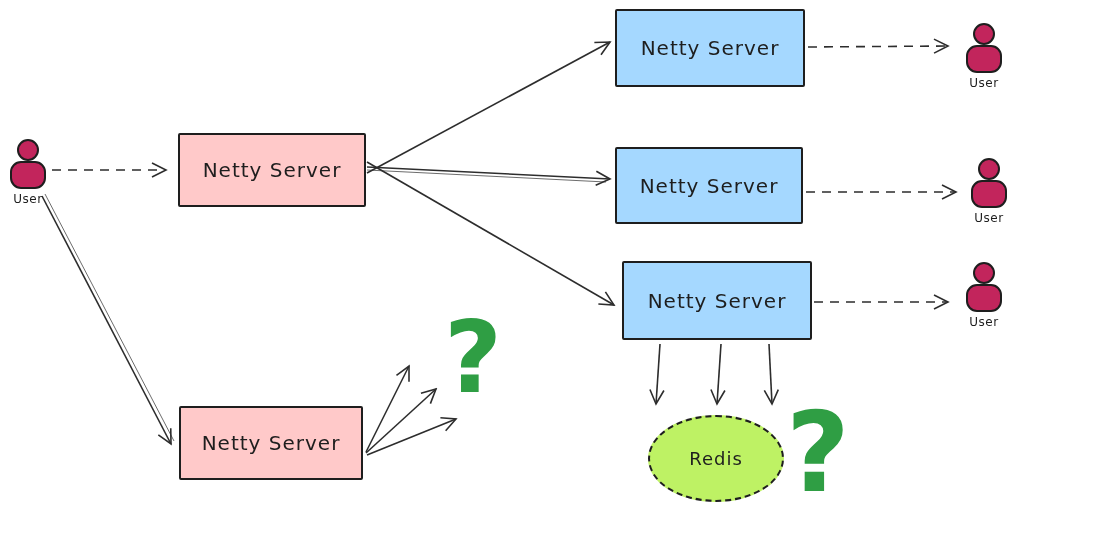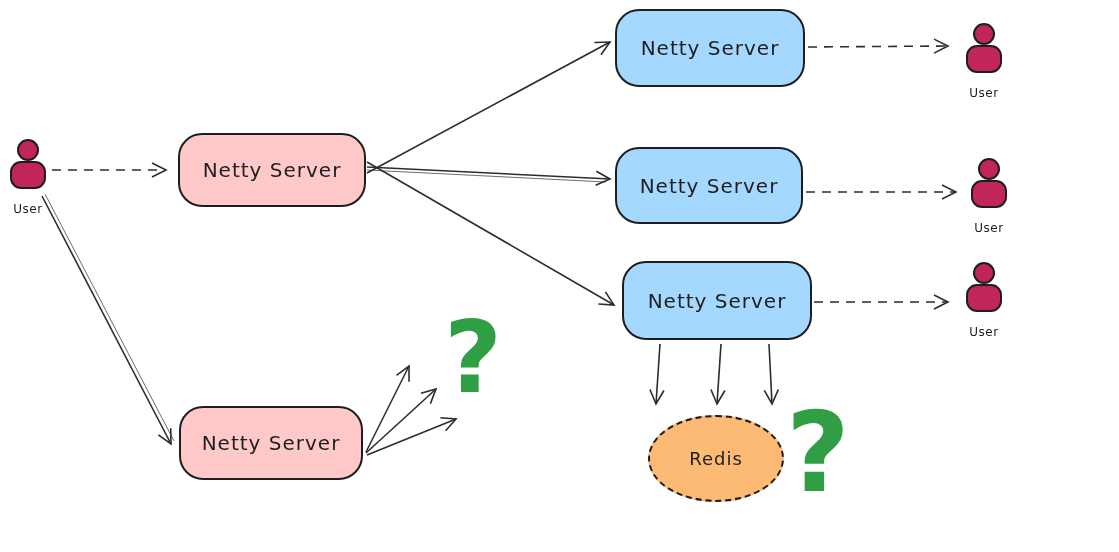--- a/index.html
+++ b/index.html
@@ -21,45 +21,45 @@
   .edge { stroke: #2d2d2d; stroke-width: 1.6; fill: none; }
   .edge.dashed { stroke-dasharray: 9 7; }
   .edge.thin { stroke-width: 1; opacity: 0.7; }
 
   .node {
     position: absolute;
     display: flex;
     align-items: center;
     justify-content: center;
     border: 2.2px solid #1e1e1e;
-    border-radius: 24px;
+    border-radius: 2px;
     font-size: 20px;
     letter-spacing: 1px;
     box-sizing: border-box;
     white-space: nowrap;
   }
   .node.pink { background: #ffc9c9; }
   .node.blue { background: #a5d8ff; }
   .node.ellipse {
-    background: #fdba74;
+    background: #bef264;
     border: 2.2px dashed #1e1e1e;
     border-radius: 50%;
     font-size: 18px;
   }
 
   .actor {
     position: absolute;
     display: flex;
     flex-direction: column;
     align-items: center;
     width: 48px;
   }
   .actor-label {
     font-size: 12px;
-    margin-top: 13px;
+    margin-top: 3px;
     letter-spacing: 0.5px;
   }
 
   .qmark {
     position: absolute;
     color: #2f9e44;
     font-weight: bold;
     line-height: 1;
     font-family: "DejaVu Sans", sans-serif;
   }

